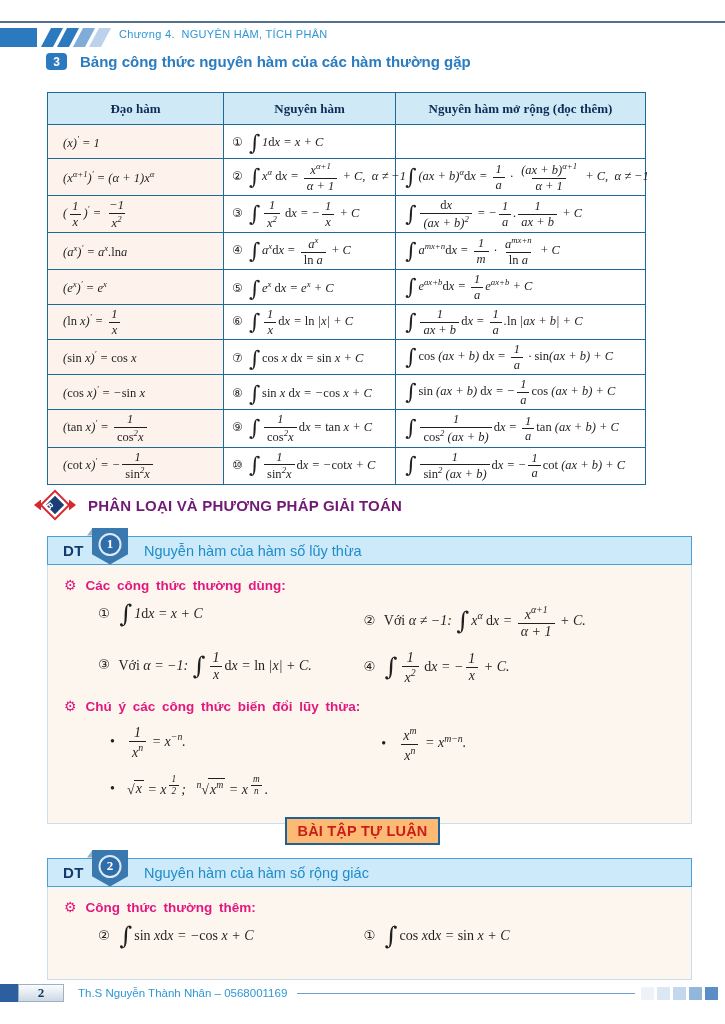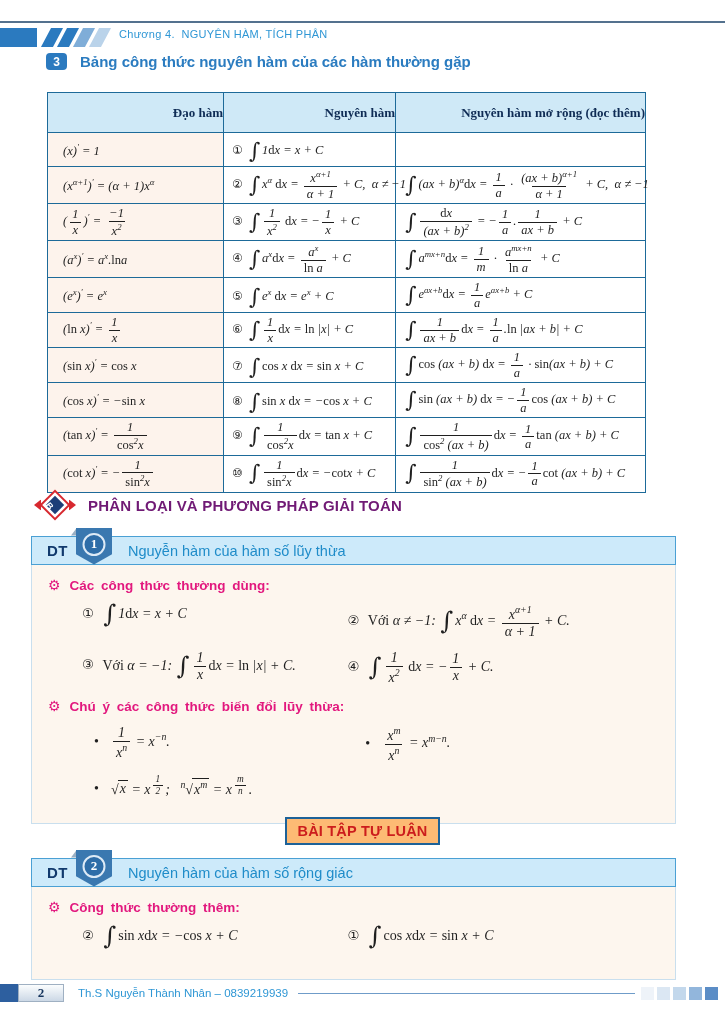--- a/index.html
+++ b/index.html
@@ -32,42 +32,42 @@
   .m f ft{display:block;padding:0 3px 1px}
   .m f fb{display:block;border-top:1px solid #1f1f1f;padding:1px 3px 0}
   .m sq{display:inline-block;border-top:1px solid #1f1f1f;padding:0 2px;margin-left:-1px}
   .m sup{font-size:.7em}
   .m sup f{font-size:.95em}
 
   
   .ftable{position:absolute;top:92px;left:47px;width:598px;border-collapse:collapse;table-layout:fixed}
   .w1{width:176px}.w2{width:172px}.w3{width:250px}
   .ftable th,.ftable td{border:1px solid #1d6a99}
-  .ftable th{background:#cfe9f7;font-family:"Liberation Serif",serif;font-weight:bold;color:#0f2c55;font-size:13px;height:40px;text-align:right}
+  .ftable th{background:#cfe9f7;font-family:"Liberation Serif",serif;font-weight:bold;color:#0f2c55;font-size:13px;height:32px;text-align:center}
   .ftable td{background:#fff;height:34px;vertical-align:middle;padding:3px 6px}
   .ftable td.c1{background:#fdf3ec;padding-left:15px}
   .ftable td.c2{padding-left:8px;white-space:nowrap;overflow:visible}
   .ftable td.c3{padding-left:8px;white-space:nowrap;overflow:visible}
   .ftable .m{font-size:12.5px}
 
   
   .secB{position:absolute;top:489px;left:33px;display:flex;align-items:center}
   .b-badge{position:relative;display:inline-block;width:44px;height:32px}
   .b-badge i{position:absolute;display:block}
   .d1{left:50%;top:50%;width:22px;height:22px;background:#d7282f;transform:translate(-50%,-50%) rotate(45deg)}
   .d2{left:50%;top:50%;width:18px;height:18px;background:#fff;transform:translate(-50%,-50%) rotate(45deg)}
   .d3{left:50%;top:50%;width:13px;height:13px;background:#1c3e78;transform:translate(-50%,-50%) rotate(45deg);display:flex;align-items:center;justify-content:center}
   .d3 b{transform:rotate(-45deg);color:#fff;font-size:9px;font-weight:bold;font-family:"Liberation Sans",sans-serif}
   .arr{top:50%;width:7px;height:11px;background:#d7282f}
   .al{left:1px;transform:translateY(-50%);clip-path:polygon(100% 0,100% 100%,0 50%)}
   .ar{right:1px;transform:translateY(-50%);clip-path:polygon(0 0,0 100%,100% 50%)}
   .secB-title{margin-left:11px;font-size:15px;font-weight:bold;color:#701a75;letter-spacing:.2px}
 
   
-  .dtbox{position:absolute;left:31px;width:645px}
+  .dtbox{position:absolute;left:47px;width:645px}
   .dt1{top:536px}.dt2{top:858px}
   .dt-head{height:29px;background:#cdeafa;border:1px solid #4aa0d4;display:flex;align-items:center;position:relative}
   .dt-label{margin-left:15px;font-weight:bold;font-size:15px;color:#113a6d;letter-spacing:.5px}
   .dt-shield{position:relative;width:36px;height:37px;margin-left:8px;margin-top:-9px;z-index:2;flex:none}
   .dt-shield .fold{position:absolute;left:-5px;top:0;width:6px;height:8px;background:#9ab0c4;clip-path:polygon(100% 0,100% 100%,0 100%)}
   .dt-shield .pennant{position:absolute;left:0;top:0;width:100%;height:100%;background:#3a78b0;clip-path:polygon(0 0,100% 0,100% 72%,50% 100%,0 72%)}
   .dt-num{position:absolute;left:50%;top:5px;transform:translateX(-50%);width:23px;height:23px;border-radius:50%;background:#2e6da8;border:2px solid #ddeaf6;color:#fff;font-weight:bold;font-size:13px;display:flex;align-items:center;justify-content:center;font-family:"Liberation Serif",serif}
   .dt-title{margin-left:16px;font-size:14.5px;color:#1f8cc9}
   .dt-body{background:#fdf6ee;border:1px solid #c9dfee;border-top:none;padding:12px 16px 12px}
   .dt2 .dt-body{min-height:93px}
@@ -360,21 +360,21 @@
       <div class="fgrid">
         <span class="m fitem"><cn>②</cn>&nbsp;<ii>∫</ii><r>sin</r> x<r>d</r>x = −<r>cos</r> x + C</span>
         <span class="m fitem"><cn>①</cn>&nbsp;<ii>∫</ii><r>cos</r> x<r>d</r>x = <r>sin</r> x + C</span>
       </div>
     </div>
   </section>
 
   <footer class="pfooter">
     <span class="f-navy"></span>
     <span class="f-pageno">2</span>
-    <span class="f-author">Th.S Nguyễn Thành Nhân – 0839219939</span>
+    <span class="f-author">Th.S Nguyễn Thành Nhân – 0568001169</span>
     <span class="f-line"></span>
     <span class="f-squares">
         <i></i>
         <i></i>
         <i></i>
         <i></i>
         <i></i>
       </span>
   </footer>
 

